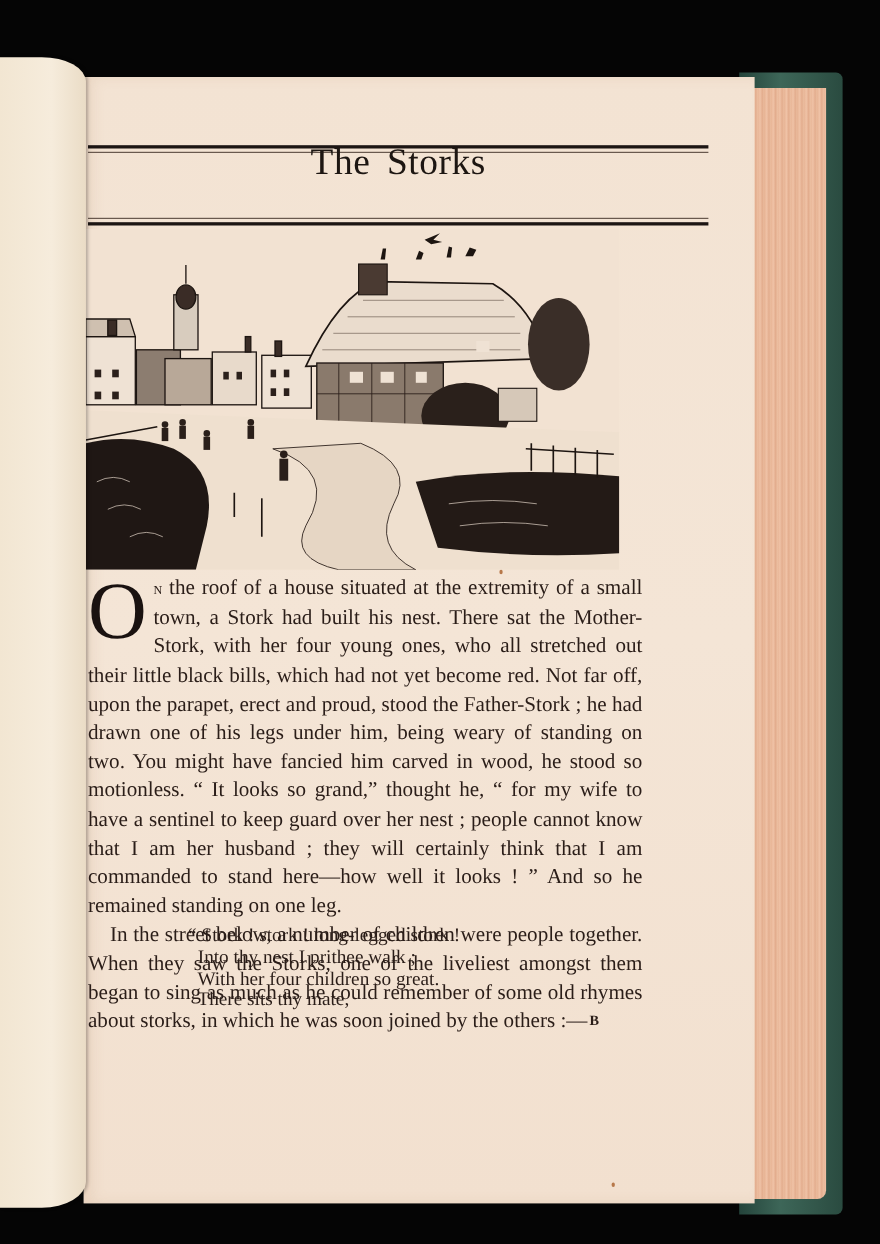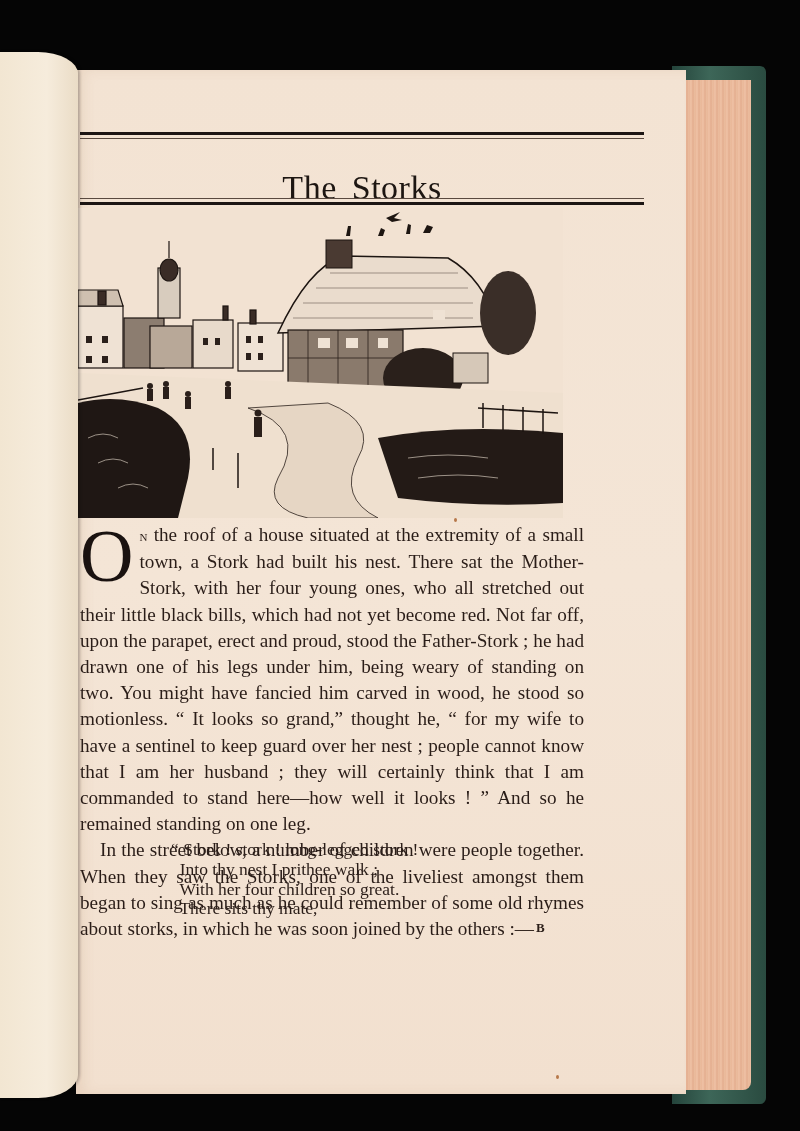--- a/index.html
+++ b/index.html
@@ -40,21 +40,21 @@
     .rule-block { position: absolute; left: 4px; width: 564px; }
     .rule-top { top: 62px; }
     .rule-bottom { top: 128px; }
     .thick { height: 3px; background: #1c1513; }
     .thin { height: 1px; background: #5a4a40; }
     .gap { height: 3px; }
 
     .title {
       position: absolute; left: 4px; width: 564px; top: 59px;
       text-align: center; font-size: 34px; color: #1d1612;
-      letter-spacing: 0.5px; word-spacing: 6px; margin-top: 40px;
+      letter-spacing: 0.5px; word-spacing: 6px;
     }
 
     .illustration {
       position: absolute; left: 2px; top: 138px; width: 485px; height: 310px;
     }
     .illustration svg { display: block; }
 
     .body-text {
       position: absolute; left: 4px; top: 452px; width: 504px;
       font-size: 19.2px; line-height: 26.2px; color: #2a1d18;

